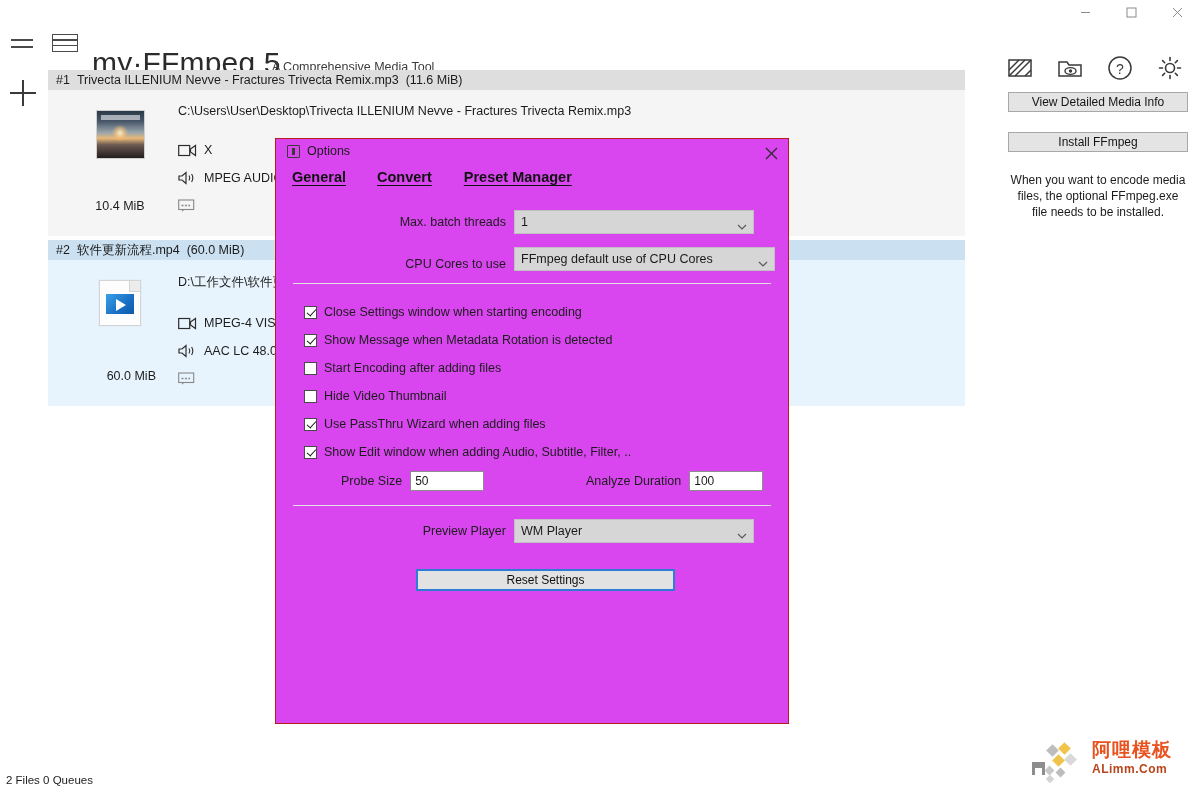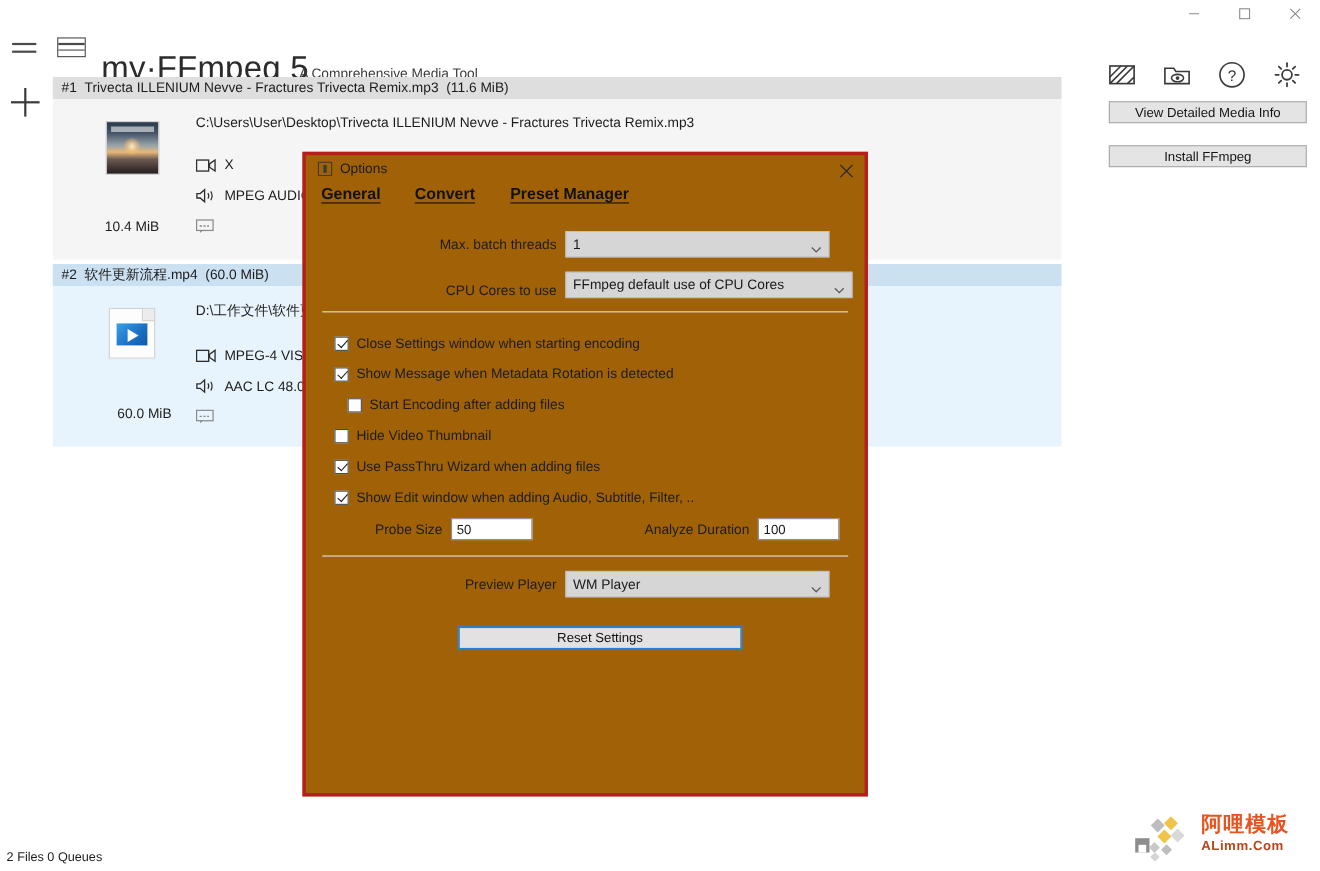--- a/index.html
+++ b/index.html
@@ -140,21 +140,21 @@
 
   
   .watermark { position: absolute; right: 10px; bottom: 8px; width: 160px; height: 46px; }
   .wm-text { position: absolute; left: 62px; top: 2px; }
   .wm-cn { font-size: 19px; font-weight: bold; color: #e8531f; letter-spacing: 1px; line-height: 20px; }
   .wm-en { font-size: 12px; font-weight: bold; color: #b8441a; letter-spacing: .5px; margin-top: 2px; }
 
   
   .dialog {
     position: absolute; left: 275px; top: 138px; width: 514px; height: 586px;
-    background: #a16207; border: 3px solid #b91c1c;
+    background: #d946ef; border: 1px solid #b91c1c;
   }
   .dlg-title { position: absolute; left: 11px; top: 5px; display: flex; align-items: center; gap: 7px; }
   .dlg-ico {
     width: 13px; height: 13px; border: 1.4px solid #3a3a3a; position: relative; border-radius: 1px;
   }
   .dlg-ico::after {
     content: ""; position: absolute; left: 3.5px; top: 2px; width: 3px; height: 7px; background: #3a3a3a;
   }
   .dlg-title span { font-size: 12.5px; color: #1c1c1c; }
   .dlg-close {
@@ -381,20 +381,21 @@
           <span></span>
         </div>
       </div>
     </div>
   </div>
 </div>
 
 <div class="rightpanel">
   <div class="rbtn">View Detailed Media Info</div>
   <div class="rbtn">Install FFmpeg</div>
+  <div class="rnote">When you want to encode media files, the optional FFmpeg.exe file needs to be installed.</div>
 </div>
 
 <div class="statusbar">2 Files 0 Queues</div>
 
 <div class="watermark">
   <svg width="58" height="44" viewBox="0 0 58 44" style="position:absolute;left:0;top:2px">
     <rect x="2" y="22" width="13" height="13" fill="#8d8d8d"></rect>
     <rect x="5" y="28" width="7" height="7" fill="#ffffff"></rect>
     <rect x="18" y="6" width="9" height="9" fill="#bdbdbd" transform="rotate(45 22.5 10.5)"></rect>
     <rect x="30" y="4" width="9" height="9" fill="#f0c44a" transform="rotate(45 34.5 8.5)"></rect>
@@ -456,21 +457,21 @@
 <div class="sep" style="top:283px;"></div>
 
 <div class="chk on" style="left:304px; top:305px;">
   <span class="box"></span>
   <span class="lbl">Close Settings window when starting encoding</span>
 </div>
 <div class="chk on" style="left:304px; top:333px;">
   <span class="box"></span>
   <span class="lbl">Show Message when Metadata Rotation is detected</span>
 </div>
-<div class="chk" style="left:316px; top:361px;">
+<div class="chk" style="left:304px; top:361px;">
   <span class="box"></span>
   <span class="lbl">Start Encoding after adding files</span>
 </div>
 <div class="chk" style="left:304px; top:389px;">
   <span class="box"></span>
   <span class="lbl">Hide Video Thumbnail</span>
 </div>
 <div class="chk on" style="left:304px; top:417px;justify-content:space-between;">
   <span class="box"></span>
   <span class="lbl">Use PassThru Wizard when adding files</span>

